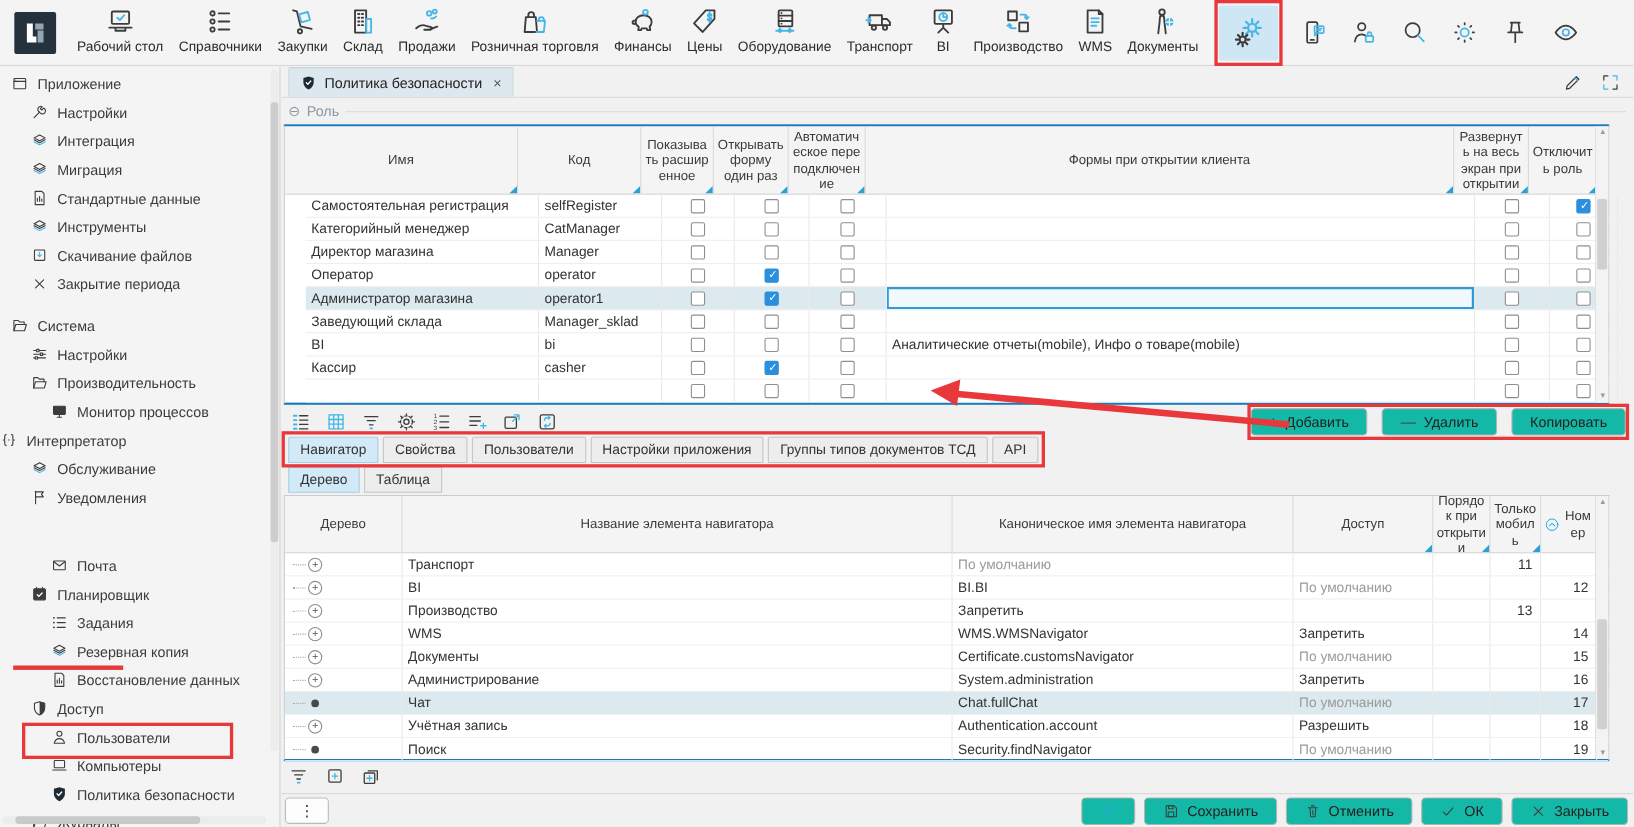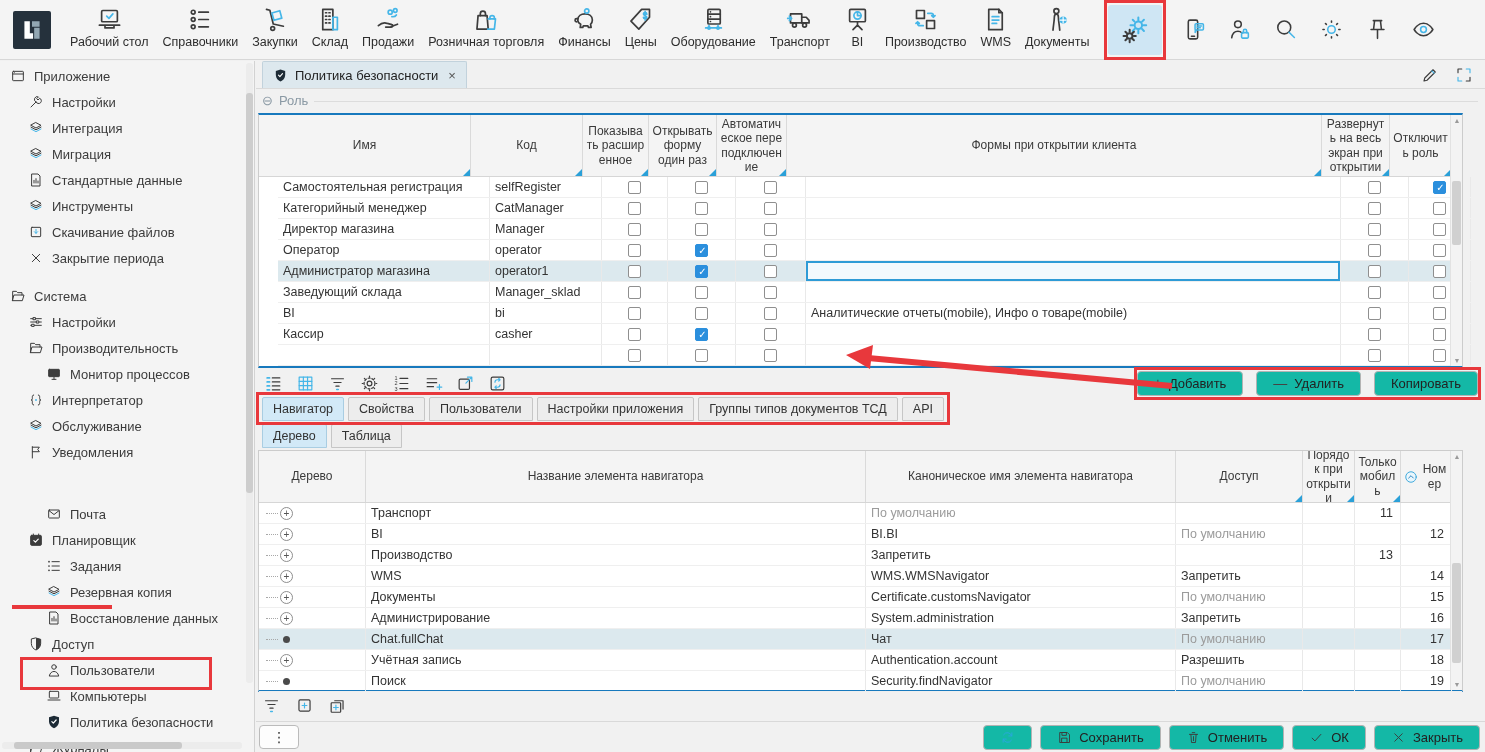--- a/index.html
+++ b/index.html
@@ -467,21 +467,21 @@
       </div>
       <div class="side-item" style="padding-left: 46px;">
         <span class="si-icon">
           <svg viewBox="0 0 24 24" fill="none" stroke="#3c3c3c" stroke-width="1.5" stroke-linecap="round" stroke-linejoin="round">
             <rect fill="#3c3c3c" x="4" y="5" width="16" height="11" rx="1"></rect>
             <path d="M9 20h6M12 16.5V20"></path>
           </svg>
         </span>
         <span class="si-lbl">Монитор процессов</span>
       </div>
-      <div class="side-item" style="padding-left: 28px;">
+      <div class="side-item" style="">
         <span class="si-icon">
           <svg viewBox="0 0 24 24" fill="none" stroke="#3c3c3c" stroke-width="1.5" stroke-linecap="round" stroke-linejoin="round">
             <path d="M8.5 4.5c-2.2 0-2 2-2 4s.3 3.5-2 3.5c2.3 0 2 1.5 2 3.5s-.2 4 2 4"></path>
             <path d="M15.5 4.5c2.2 0 2 2 2 4s-.3 3.5 2 3.5c-2.3 0-2 1.5-2 3.5s.2 4-2 4"></path>
             <circle fill="#45b6e8" stroke="none" cx="12" cy="12" r="1.4"></circle>
           </svg>
         </span>
         <span class="si-lbl">Интерпретатор</span>
       </div>
       <div class="side-item" style="padding-left: 28px;">
@@ -1068,22 +1068,22 @@
         <div class="cell">Запретить</div>
         <div class="cell"></div>
         <div class="cell"></div>
         <div class="cell num">16</div>
       </div>
       <div class="nt-row sel">
         <div class="tree-cell">
           <span class="leader"></span>
           <span class="tdot"></span>
         </div>
+        <div class="cell">Чат</div>
         <div class="cell">Chat.fullChat</div>
-        <div class="cell">Чат</div>
         <div class="cell muted">По умолчанию</div>
         <div class="cell"></div>
         <div class="cell"></div>
         <div class="cell num">17</div>
       </div>
       <div class="nt-row">
         <div class="tree-cell">
           <span class="leader"></span>
           <span class="tplus">+</span>
         </div>

